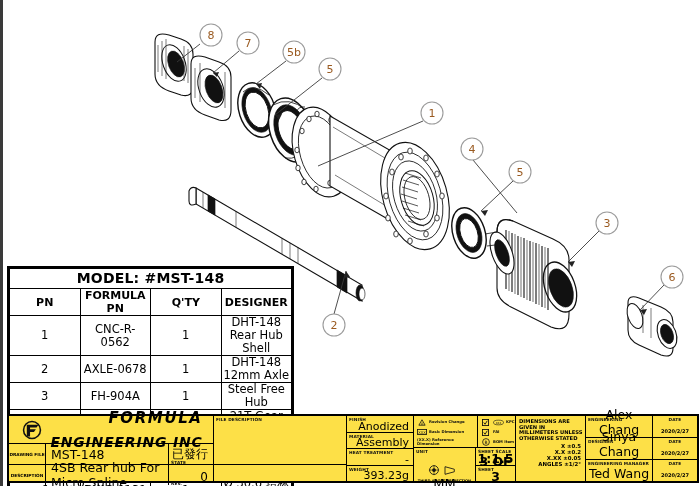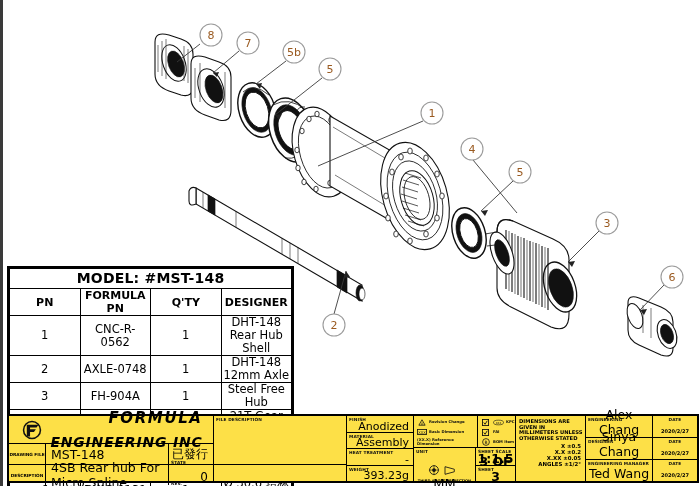--- a/index.html
+++ b/index.html
@@ -341,21 +341,21 @@
         <td class="c-comp">DESIGNER</td>
       </tr>
       <tr>
         <td>1</td>
         <td>CNC-R-0562</td>
         <td>1</td>
         <td>DHT-148  Rear Hub Shell</td>
       </tr>
       <tr>
         <td>2</td>
-        <td>AXLE-0748</td>
+        <td>AXLE-0678</td>
         <td>1</td>
         <td>DHT-148 12mm Axle</td>
       </tr>
       <tr>
         <td>3</td>
         <td>FH-904A</td>
         <td>1</td>
         <td>Steel Free Hub</td>
       </tr>
       <tr>

